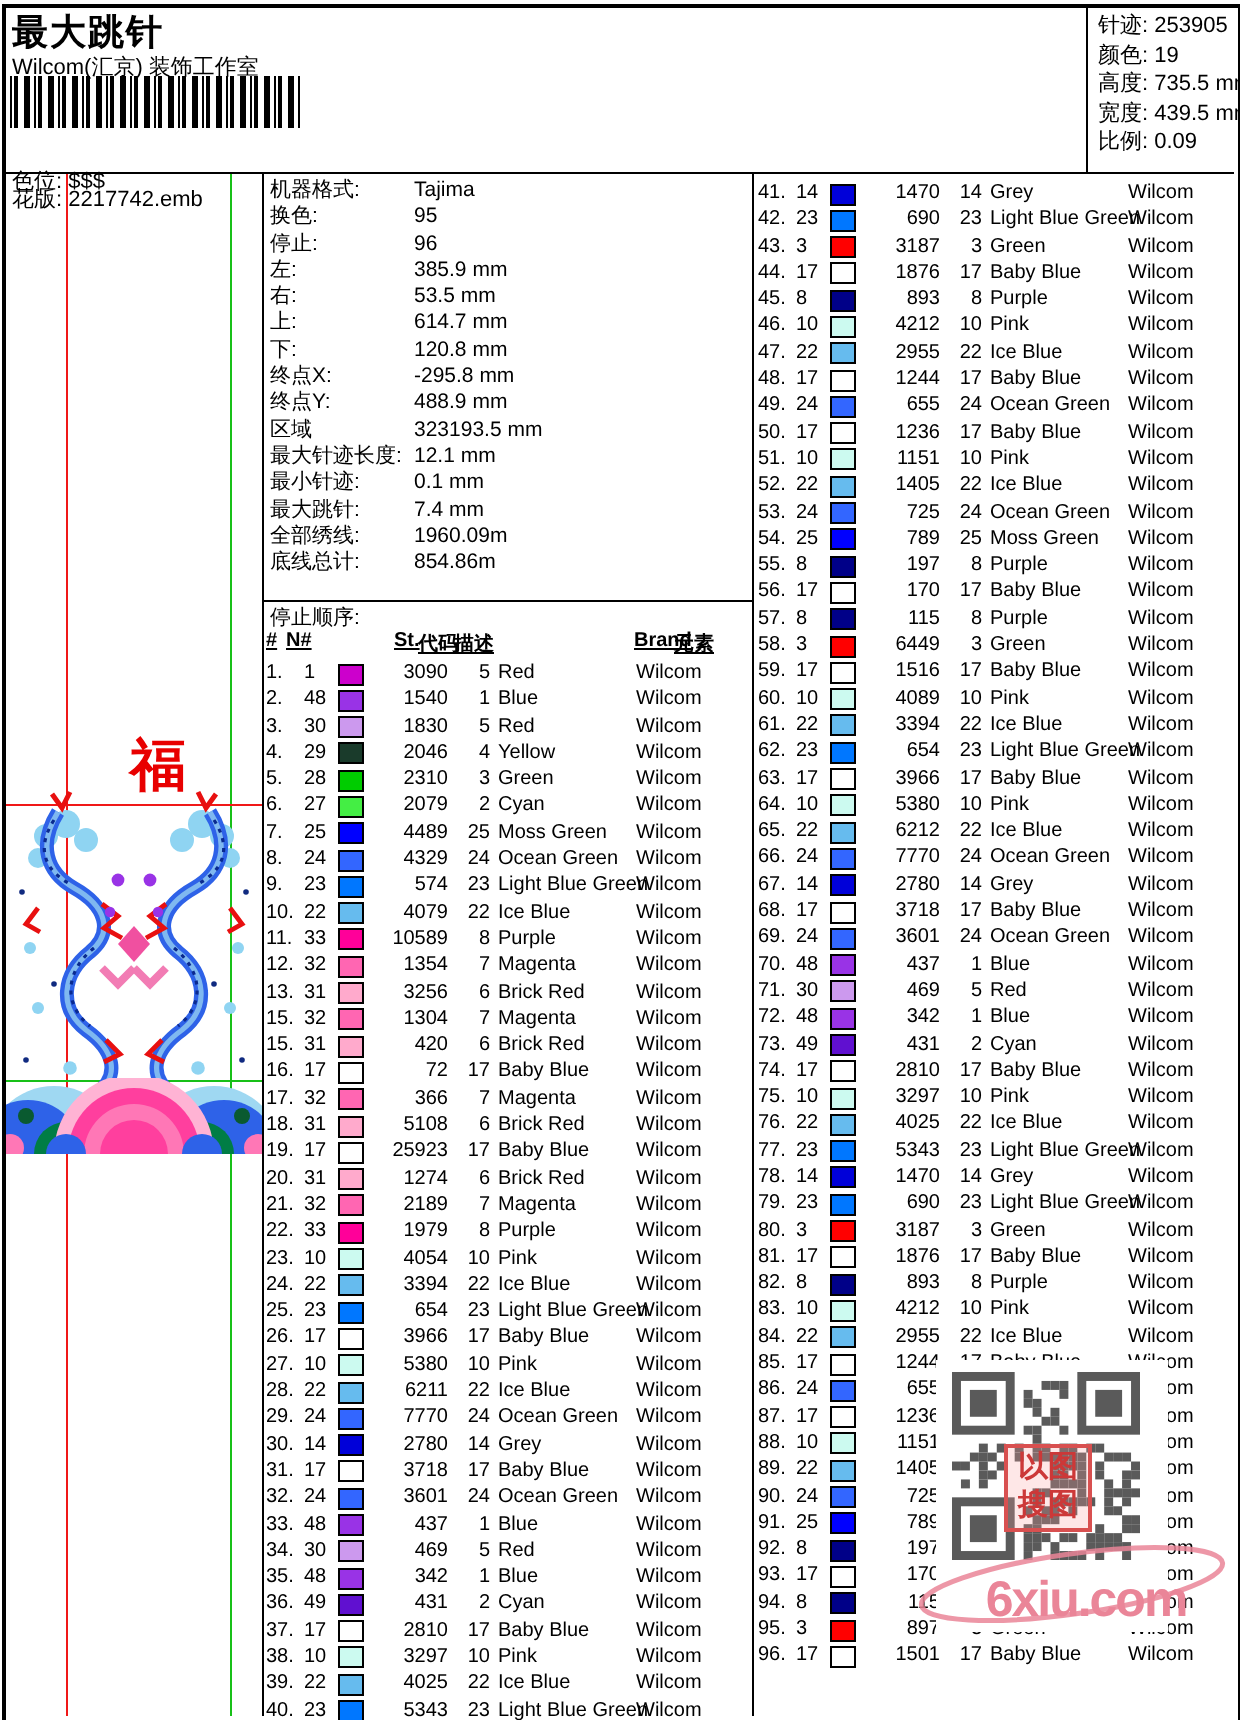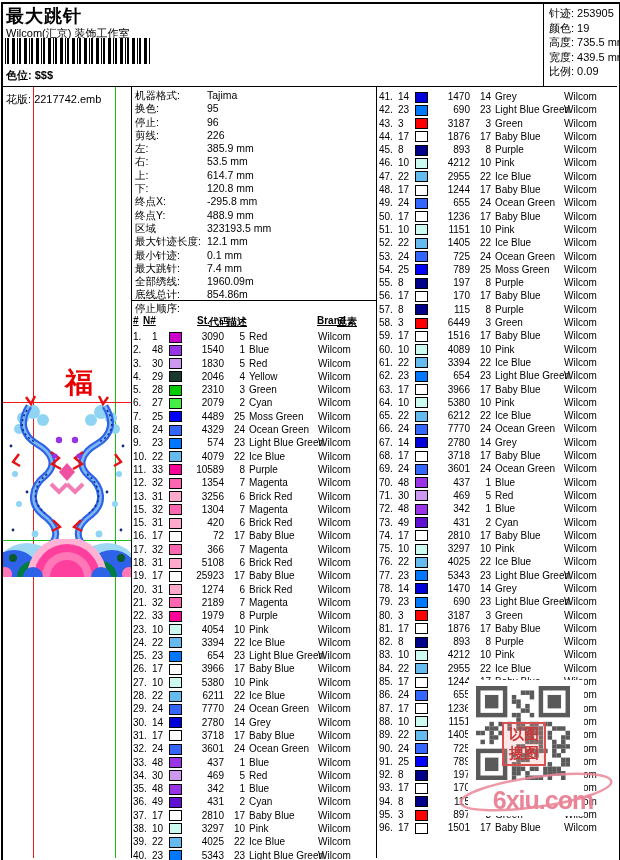--- a/index.html
+++ b/index.html
@@ -100,21 +100,21 @@
       <rect x="127" y="0" width="3" height="26" fill="#000"></rect>
       <rect x="132" y="0" width="1" height="26" fill="#000"></rect>
       <rect x="134" y="0" width="2" height="26" fill="#000"></rect>
       <rect x="139" y="0" width="3" height="26" fill="#000"></rect>
       <rect x="144" y="0" width="1" height="26" fill="#000"></rect>
     </svg>
   <div class="hdr-line" style="top:64px;margin-top:28px;">
     <span>花版:</span>
     <span>2217742.emb</span>
   </div>
-  <div class="hdr-line" style="top:68px;font-weight:bold;">
+  <div class="hdr-line" style="top:83px;">
     <span>色位:</span>
     <span>$$$</span>
   </div>
   <div class="hdr-divider"></div>
   <div class="hdr-bottom"></div>
   <div class="stats" id="stats">
       <div class="srow">针迹: 253905</div>
       <div class="srow">颜色: 19</div>
       <div class="srow">高度: 735.5 mm</div>
       <div class="srow">宽度: 439.5 mm</div>
@@ -180,21 +180,20 @@
         <circle cx="126" cy="240" r="7" fill="#ff77b6"></circle>
       <circle cx="10" cy="224" r="4" fill="#0a5a30"></circle>
         <circle cx="118" cy="224" r="4" fill="#0a5a30"></circle>
     </g>
   </svg>
 
   <div class="machine" id="machine">
       <div class="mrow"><span>机器格式:</span><span class="mval">Tajima</span></div>
       <div class="mrow"><span>换色:</span><span class="mval">95</span></div>
       <div class="mrow"><span>停止:</span><span class="mval">96</span></div>
-      <div class="mrow"><span>剪线:</span><span class="mval">226</span></div>
       <div class="mrow"><span>左:</span><span class="mval">385.9 mm</span></div>
       <div class="mrow"><span>右:</span><span class="mval">53.5 mm</span></div>
       <div class="mrow"><span>上:</span><span class="mval">614.7 mm</span></div>
       <div class="mrow"><span>下:</span><span class="mval">120.8 mm</span></div>
       <div class="mrow"><span>终点X:</span><span class="mval">-295.8 mm</span></div>
       <div class="mrow"><span>终点Y:</span><span class="mval">488.9 mm</span></div>
       <div class="mrow"><span>区域</span><span class="mval">323193.5 mm</span></div>
       <div class="mrow"><span>最大针迹长度:</span><span class="mval">12.1 mm</span></div>
       <div class="mrow"><span>最小针迹:</span><span class="mval">0.1 mm</span></div>
       <div class="mrow"><span>最大跳针:</span><span class="mval">7.4 mm</span></div>

